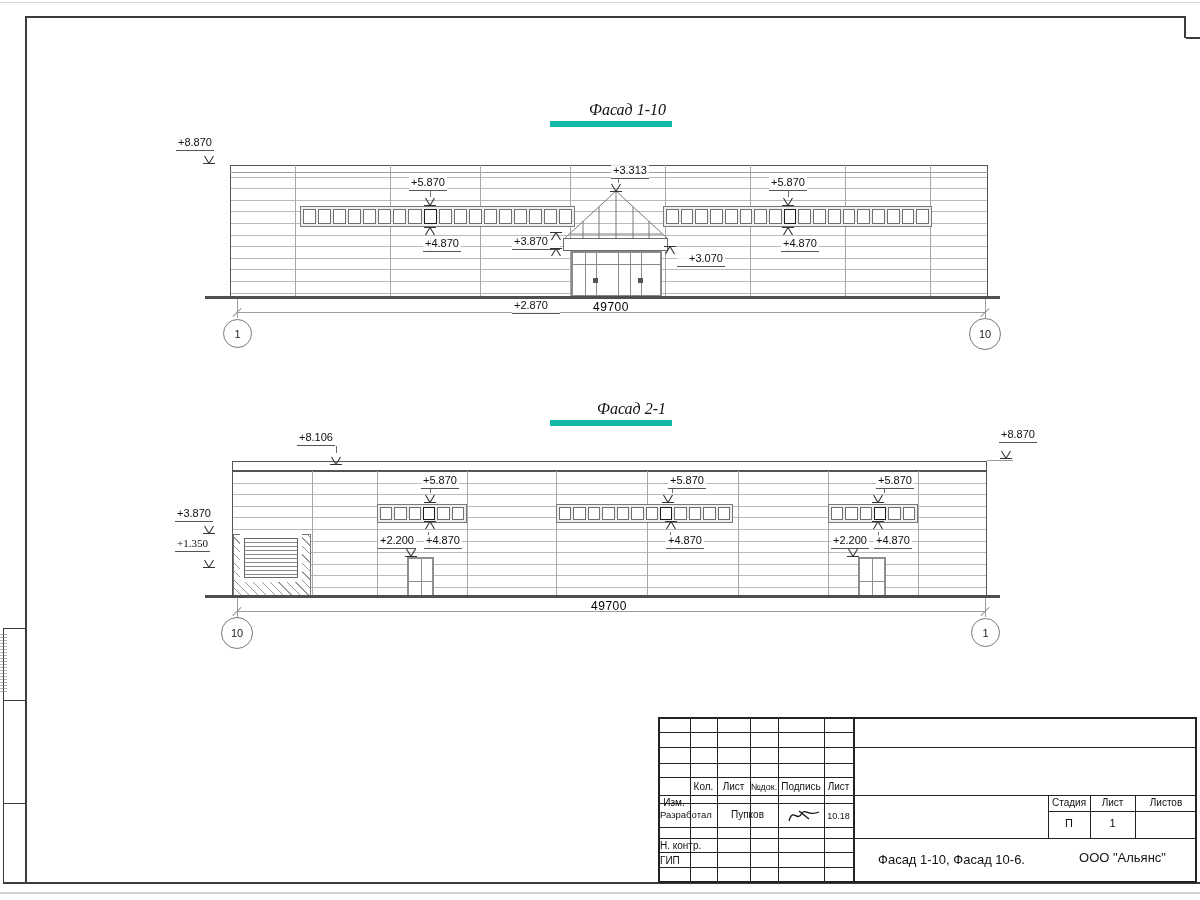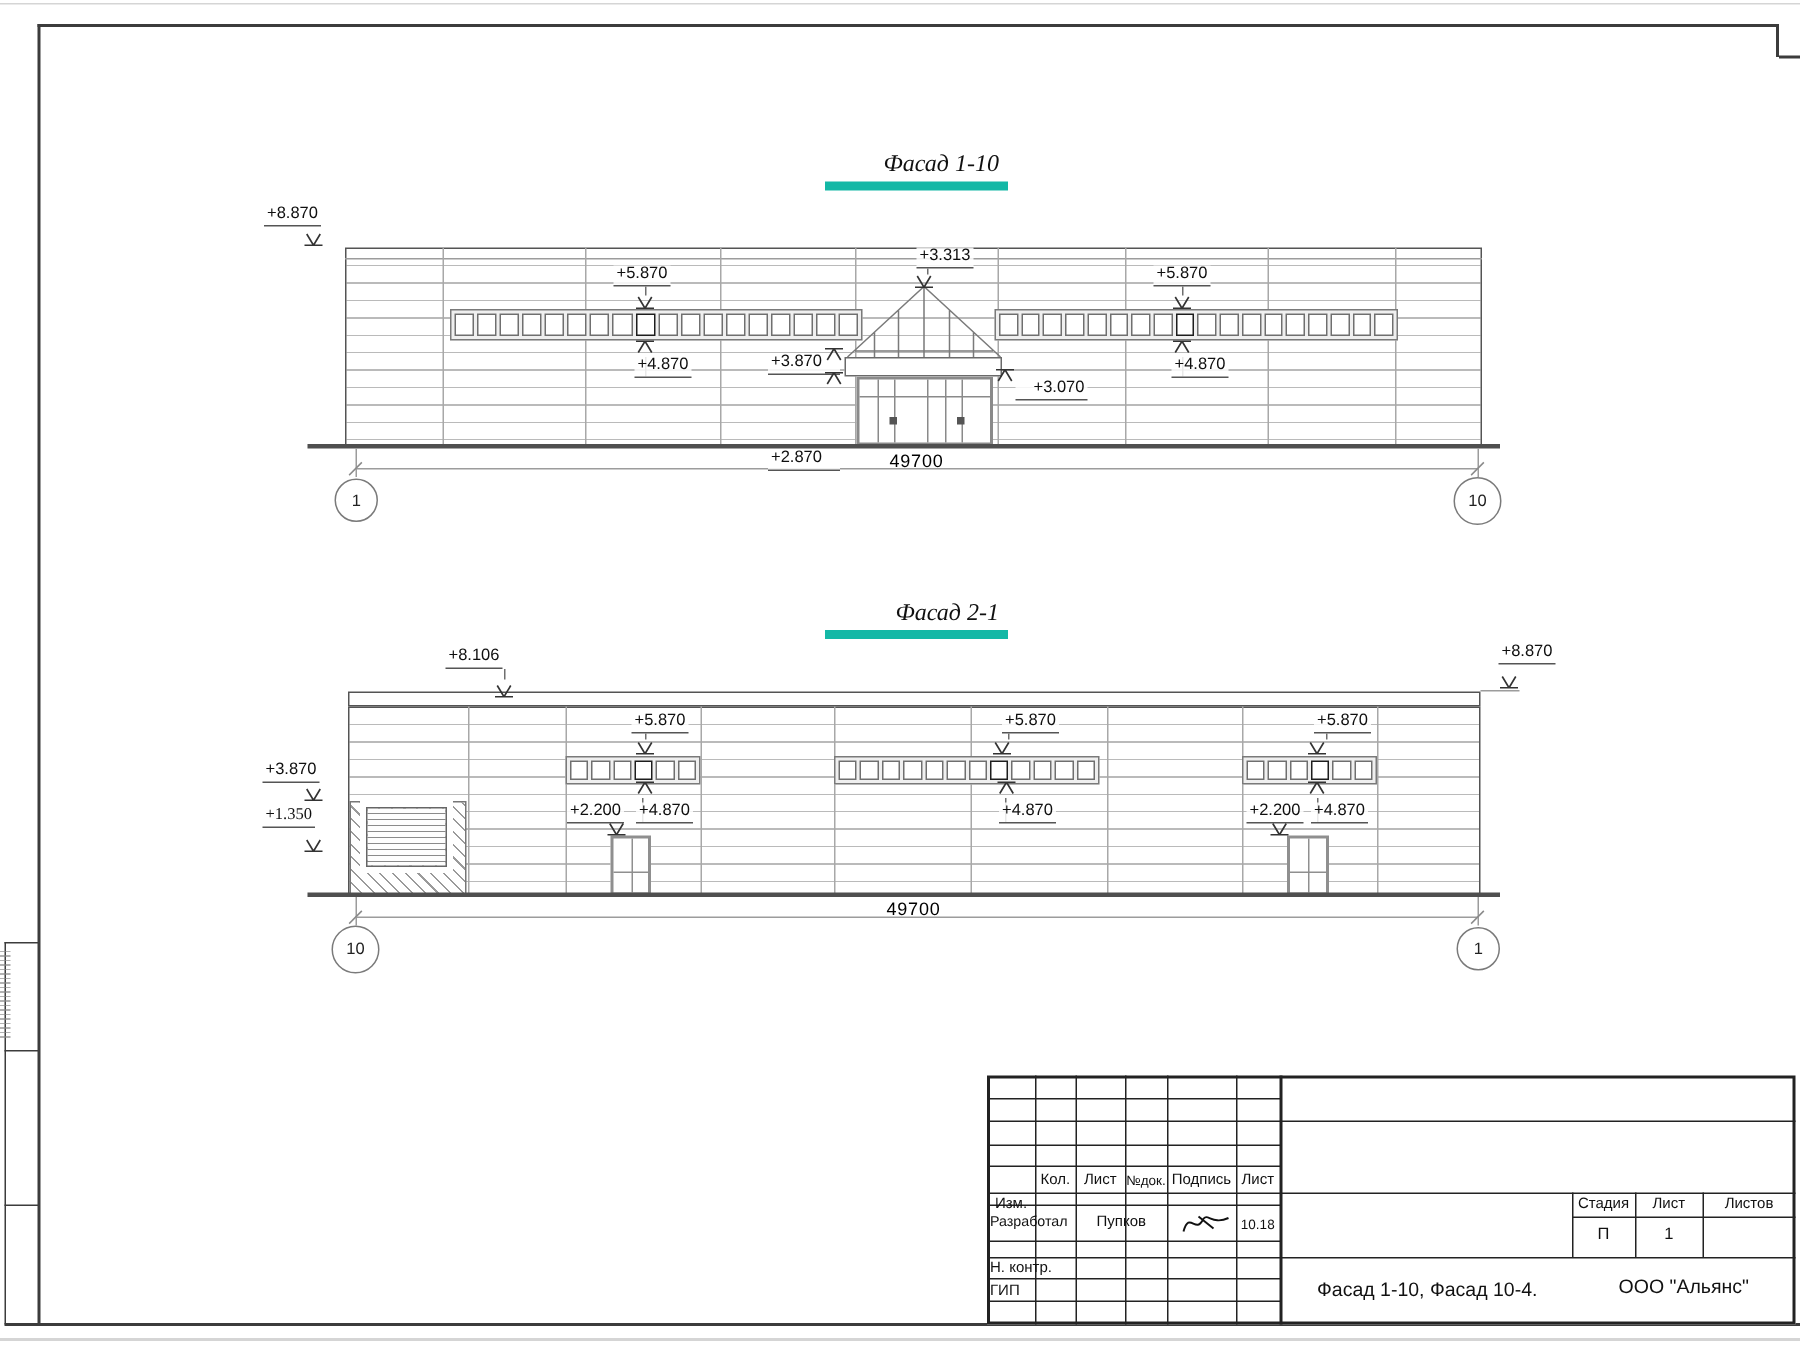--- a/index.html
+++ b/index.html
@@ -409,21 +409,21 @@
     <div class="tb-t" style="left:660px;top:809px;width:56px;text-align:left;font-size:9.5px;">Разработал</div>
     <div class="tb-t" style="left:717px;top:809px;width:61px;">Пупков</div>
     <svg style="left:786px;top:804px;" width="36" height="22">
       <path d="M3 17 C7 3 11 19 16 9 C19 4 22 13 33 8 M13 7 L23 15" stroke="#111" stroke-width="1.3" fill="none"></path>
     </svg>
     <div class="tb-t" style="left:824px;top:810px;width:29px;font-size:9px;">10.18</div>
 
     <div class="tb-t" style="left:660px;top:840px;width:60px;text-align:left;">Н. контр.</div>
     <div class="tb-t" style="left:660px;top:855px;width:60px;text-align:left;">ГИП</div>
 
-    <div class="tb-big" style="left:855px;top:852px;width:193px;">Фасад 1-10, Фасад 10-4.</div>
+    <div class="tb-big" style="left:855px;top:852px;width:193px;">Фасад 1-10, Фасад 10-6.</div>
     <div class="tb-big" style="left:1048px;top:850px;width:149px;">ООО "Альянс"</div>
 
     <div class="tb-t" style="left:1048px;top:797px;width:42px;">Стадия</div>
     <div class="tb-t" style="left:1090px;top:797px;width:45px;">Лист</div>
     <div class="tb-t" style="left:1135px;top:797px;width:62px;">Листов</div>
     <div class="tb-t" style="left:1048px;top:817px;width:42px;font-size:11px;">П</div>
     <div class="tb-t" style="left:1090px;top:817px;width:45px;font-size:11px;">1</div>
     <div class="tb-t" style="left:1135px;top:817px;width:62px;font-size:11px;"></div>
   </div>
 

